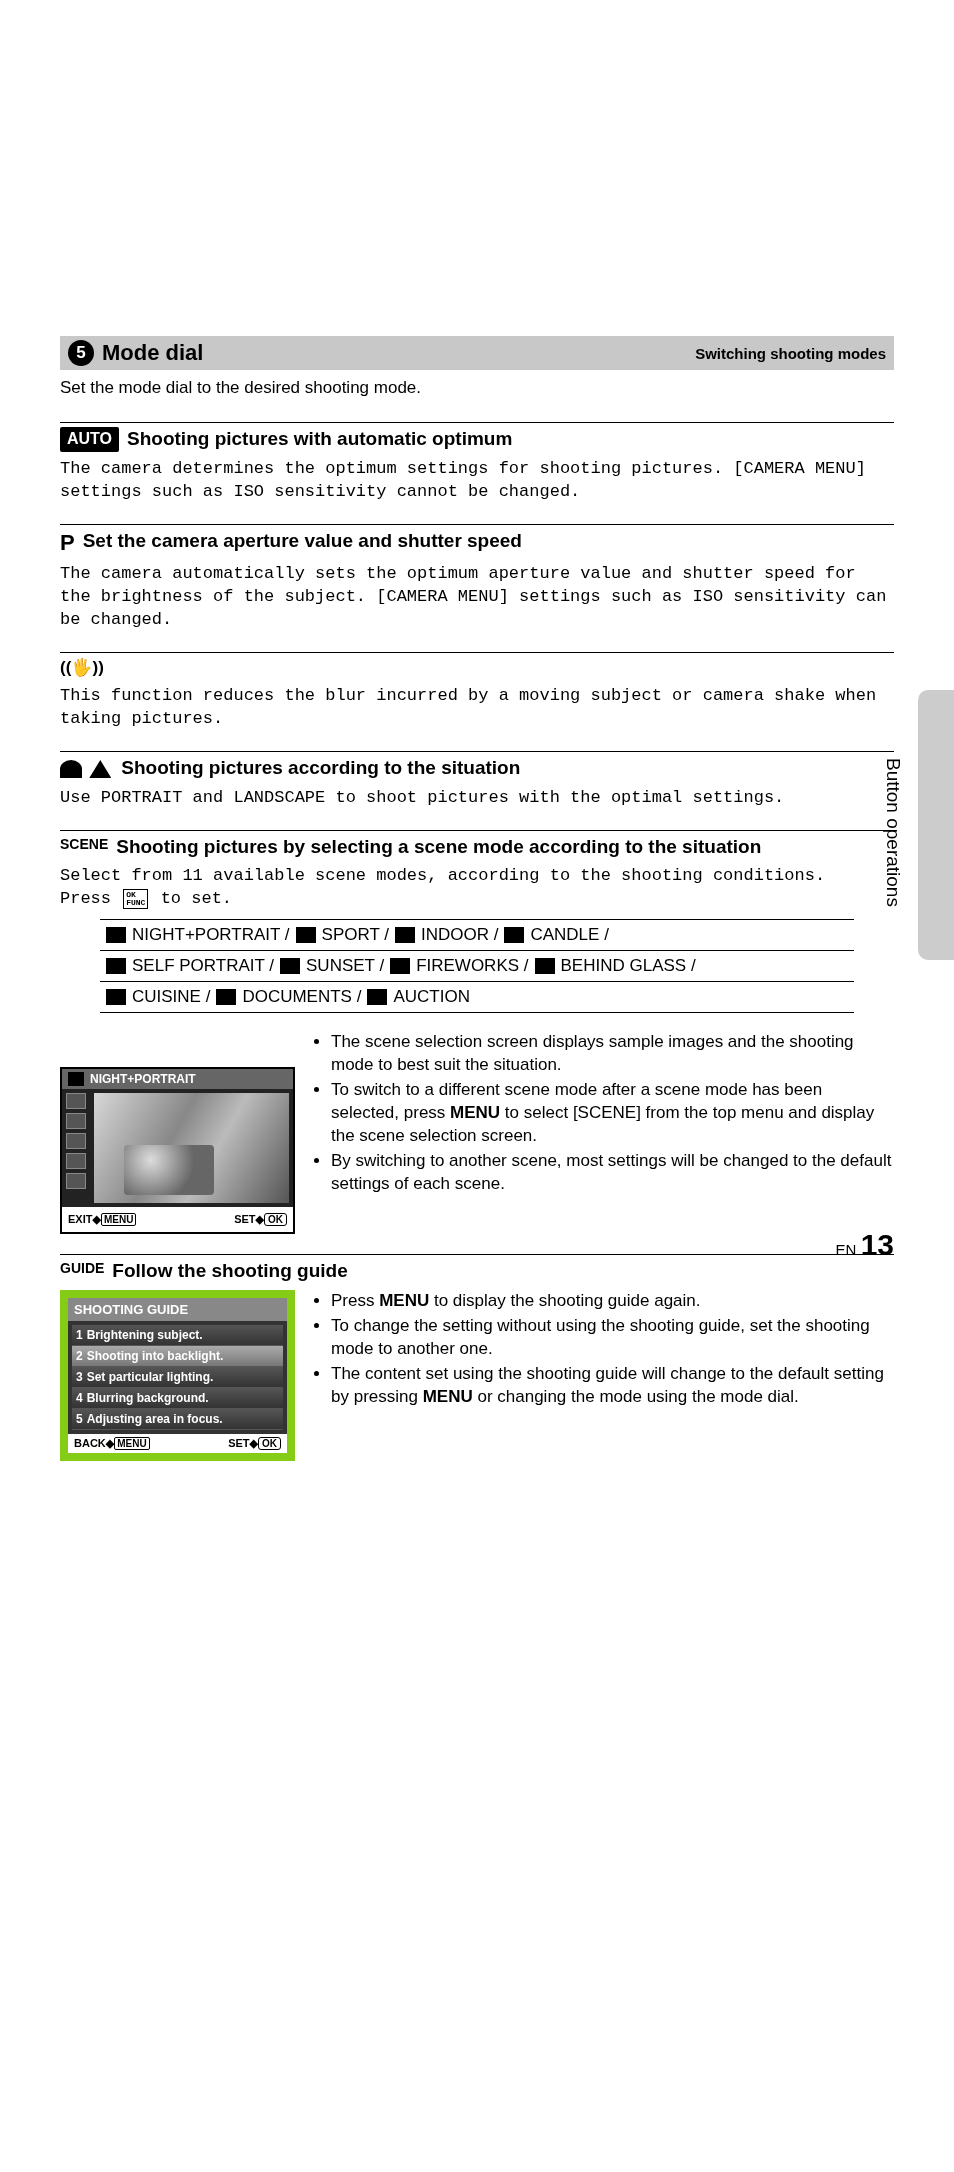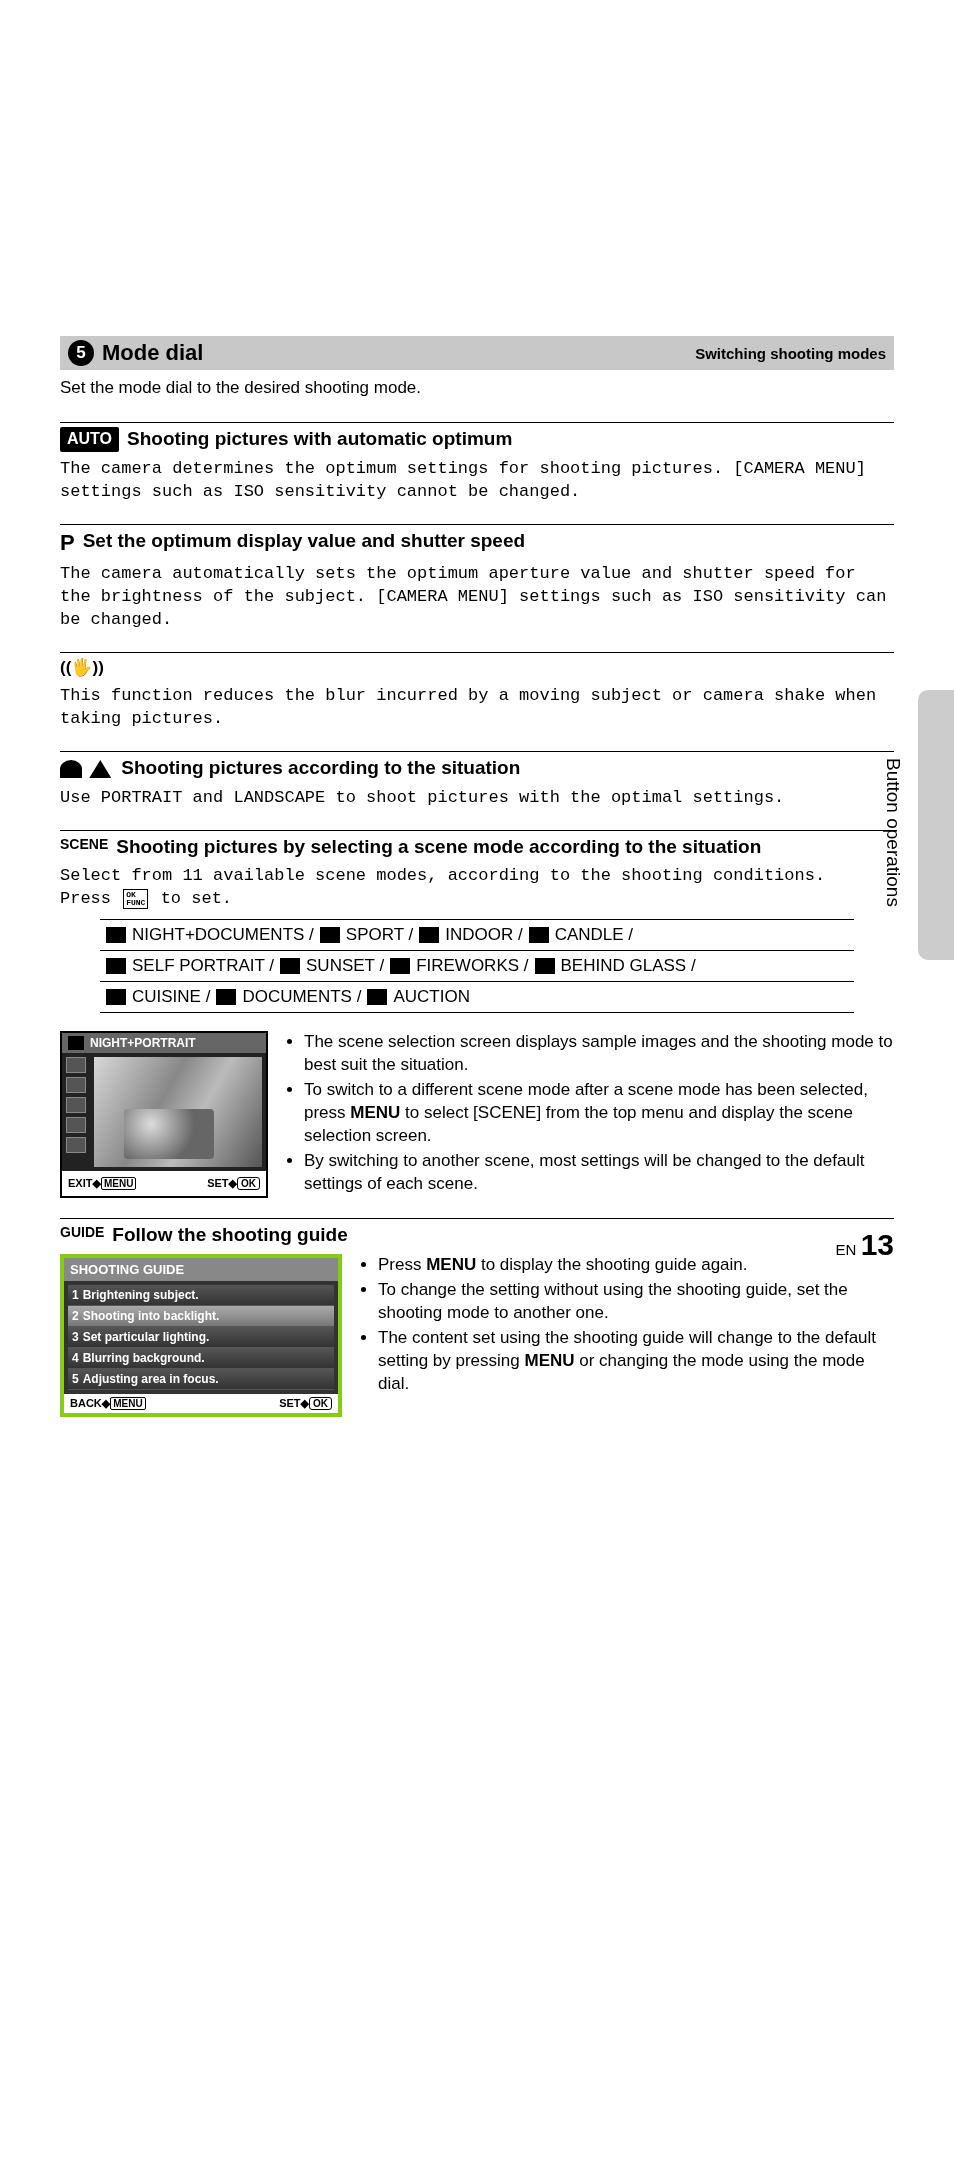--- a/index.html
+++ b/index.html
@@ -110,24 +110,25 @@
     background: #000;
     margin: 0 2px;
     flex-shrink: 0;
   }
   .two-col {
     display: flex;
     gap: 18px;
     align-items: flex-start;
   }
   .lcd-panel {
-    width: 208px;
+    width: 235px;
     border: 2px solid #000;
     background: #fff;
     flex-shrink: 0;
+    margin-top: 36px;
   }
   .lcd-title {
     background: #666;
     color: #fff;
     font-size: 12px;
     font-weight: bold;
     padding: 3px 6px;
     display: flex;
     align-items: center;
     gap: 6px;
@@ -186,22 +187,22 @@
     font-size: 10px;
   }
   ul.bullets {
     margin: 0;
     padding-left: 18px;
     font-size: 17px;
     line-height: 1.35;
   }
   ul.bullets li { margin-bottom: 2px; }
   .guide-panel {
-    width: 282px;
-    border: 4px solid #84cc16;
+    width: 235px;
+    border: 8px solid #84cc16;
     flex-shrink: 0;
   }
   .guide-panel-title {
     background: #888;
     color: #fff;
     font-size: 13px;
     font-weight: bold;
     padding: 4px 6px;
   }
   .guide-panel-body {
@@ -321,21 +322,21 @@
     <div class="section-head">
       <span class="badge-auto">AUTO</span>
       <span>Shooting pictures with automatic optimum</span>
     </div>
     <div class="body-text">The camera determines the optimum settings for shooting pictures. [CAMERA MENU] settings such as ISO sensitivity cannot be changed.</div>
   </div>
 
   <div class="section">
     <div class="section-head">
       <span class="mode-p">P</span>
-      <span>Set the optimum display value and shutter speed</span>
+      <span>Set the camera aperture value and shutter speed</span>
     </div>
     <div class="body-text">The camera automatically sets the optimum aperture value and shutter speed for the brightness of the subject. [CAMERA MENU] settings such as ISO sensitivity can be changed.</div>
   </div>
 
   <div class="section">
     <div class="section-head">
       <span class="stab-icon">((🖐))</span>
     </div>
     <div class="body-text">This function reduces the blur incurred by a moving subject or camera shake when taking pictures.</div>
   </div>
@@ -362,21 +363,21 @@
       <span class="ok-func-box">
         <span>OK</span>
         <span>FUNC</span>
       </span>
       <span> to set.</span>
     </div>
 
     <div class="scene-list-wrap">
       <div class="scene-row">
         <span class="mini-icon"></span>
-          <span>NIGHT+DOCUMENTS /</span>
+          <span>NIGHT+PORTRAIT /</span>
         <span class="mini-icon"></span>
           <span>SPORT /</span>
         <span class="mini-icon"></span>
           <span>INDOOR /</span>
         <span class="mini-icon"></span>
           <span>CANDLE /</span>
       </div>
       <div class="scene-row">
         <span class="mini-icon"></span>
           <span>SELF PORTRAIT /</span>

